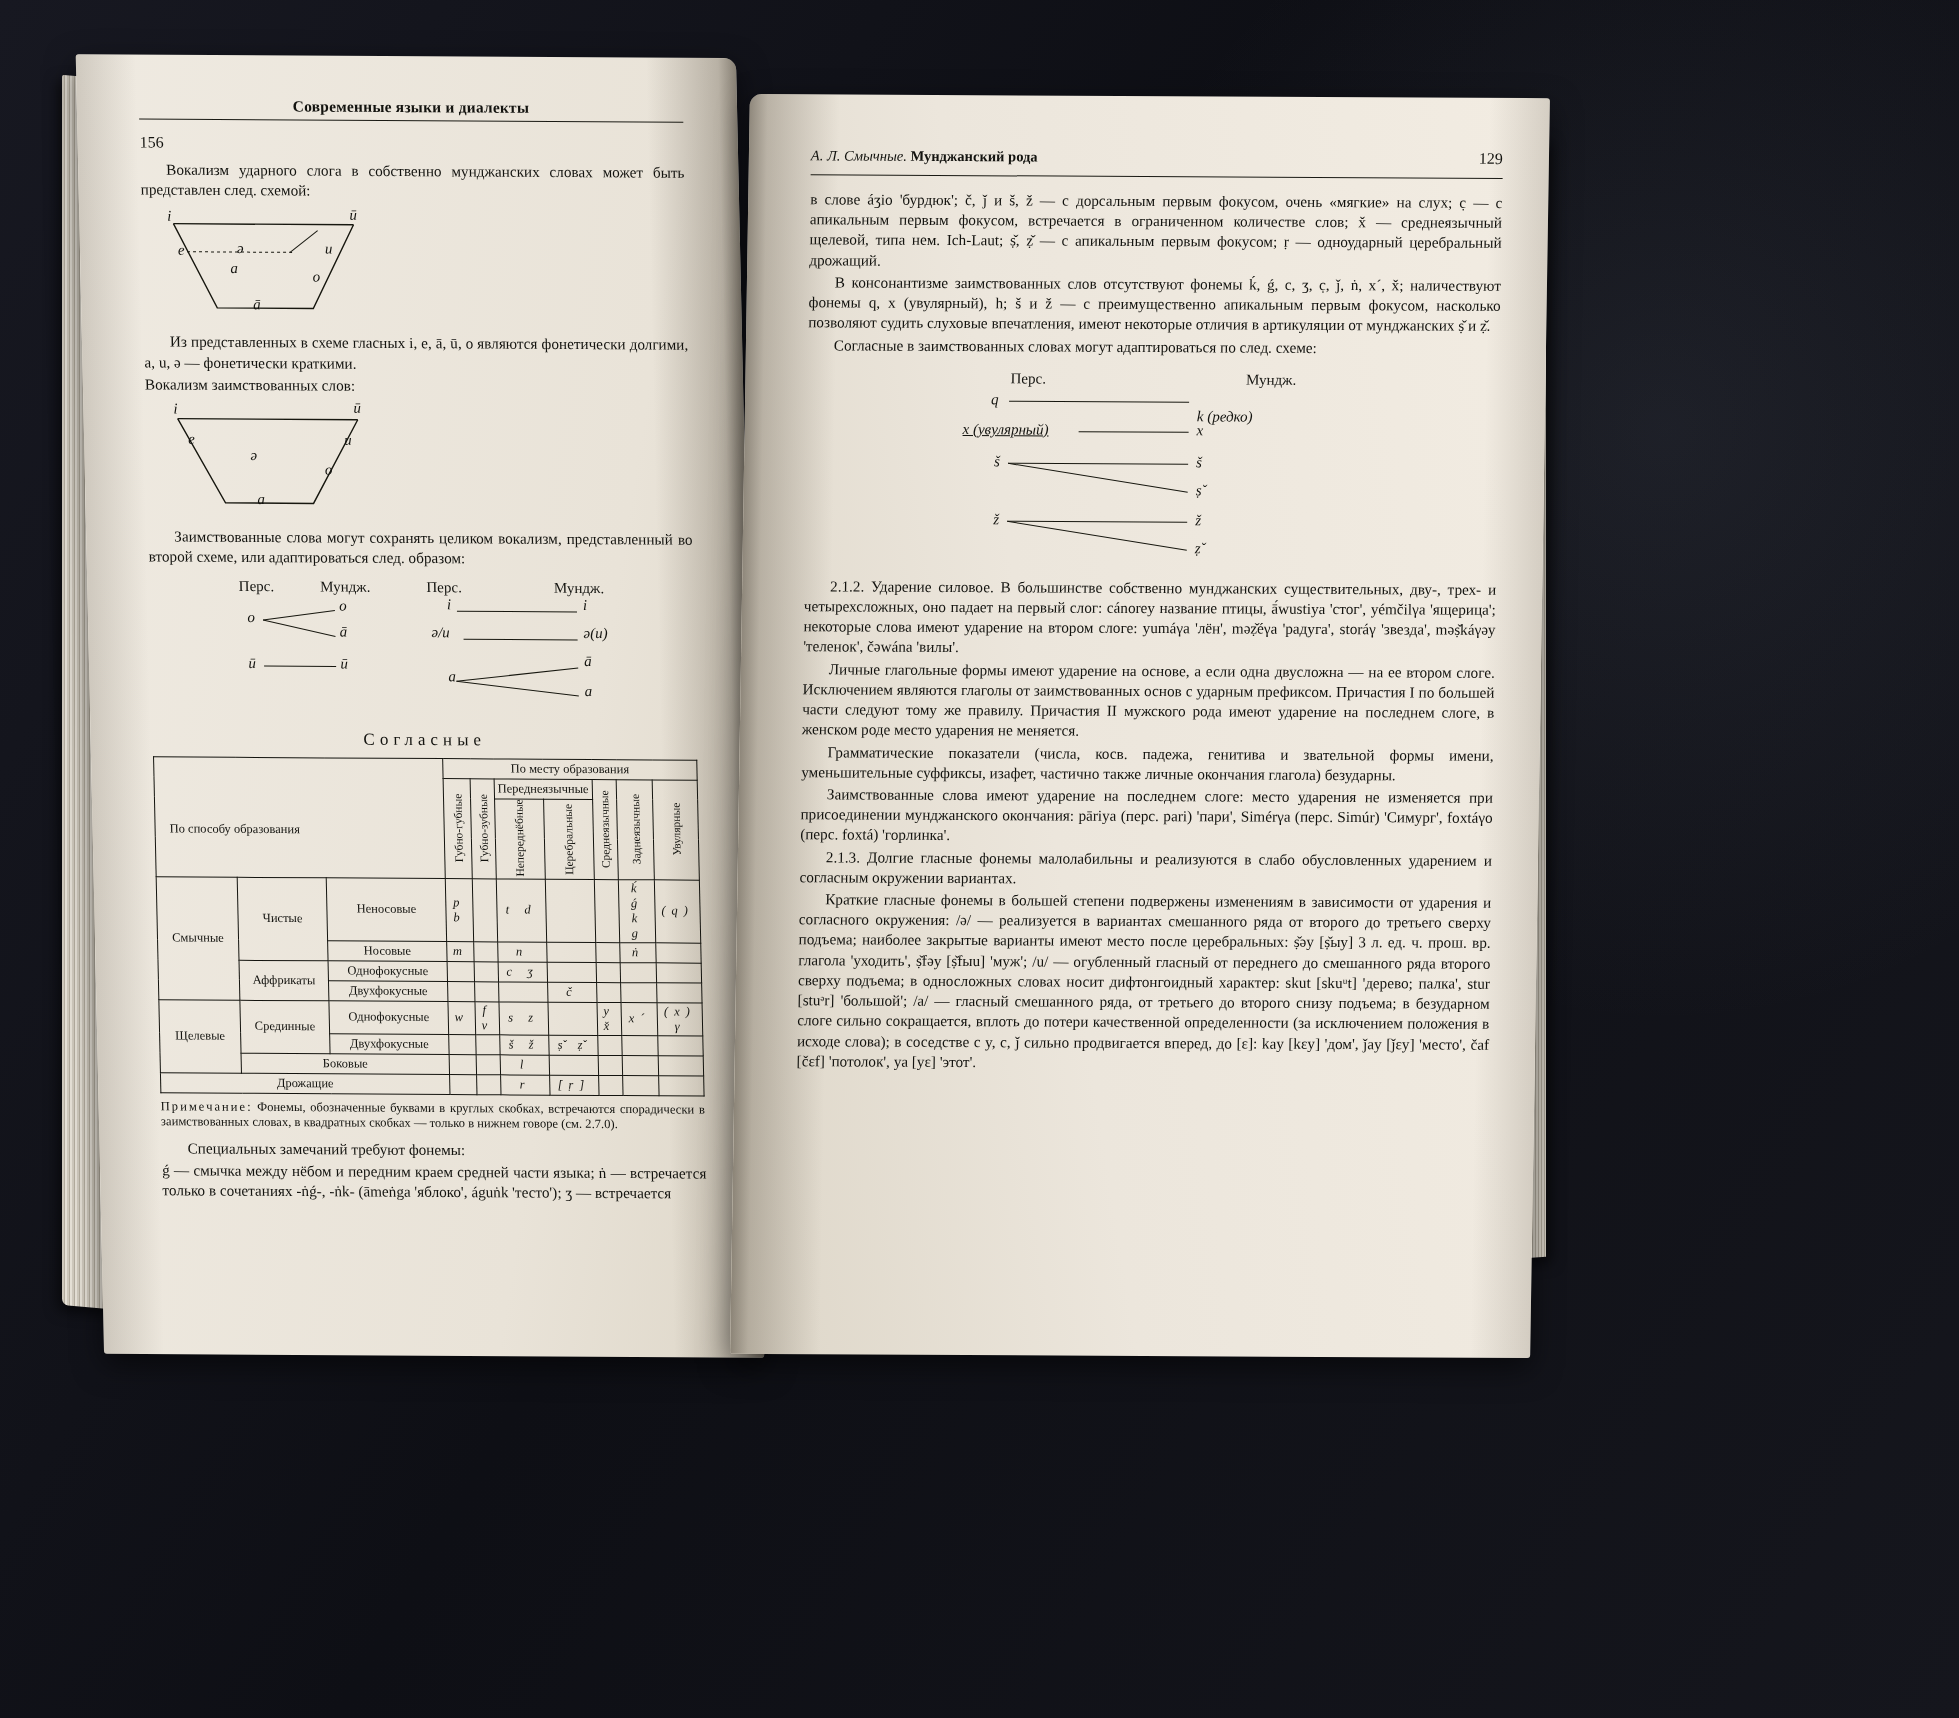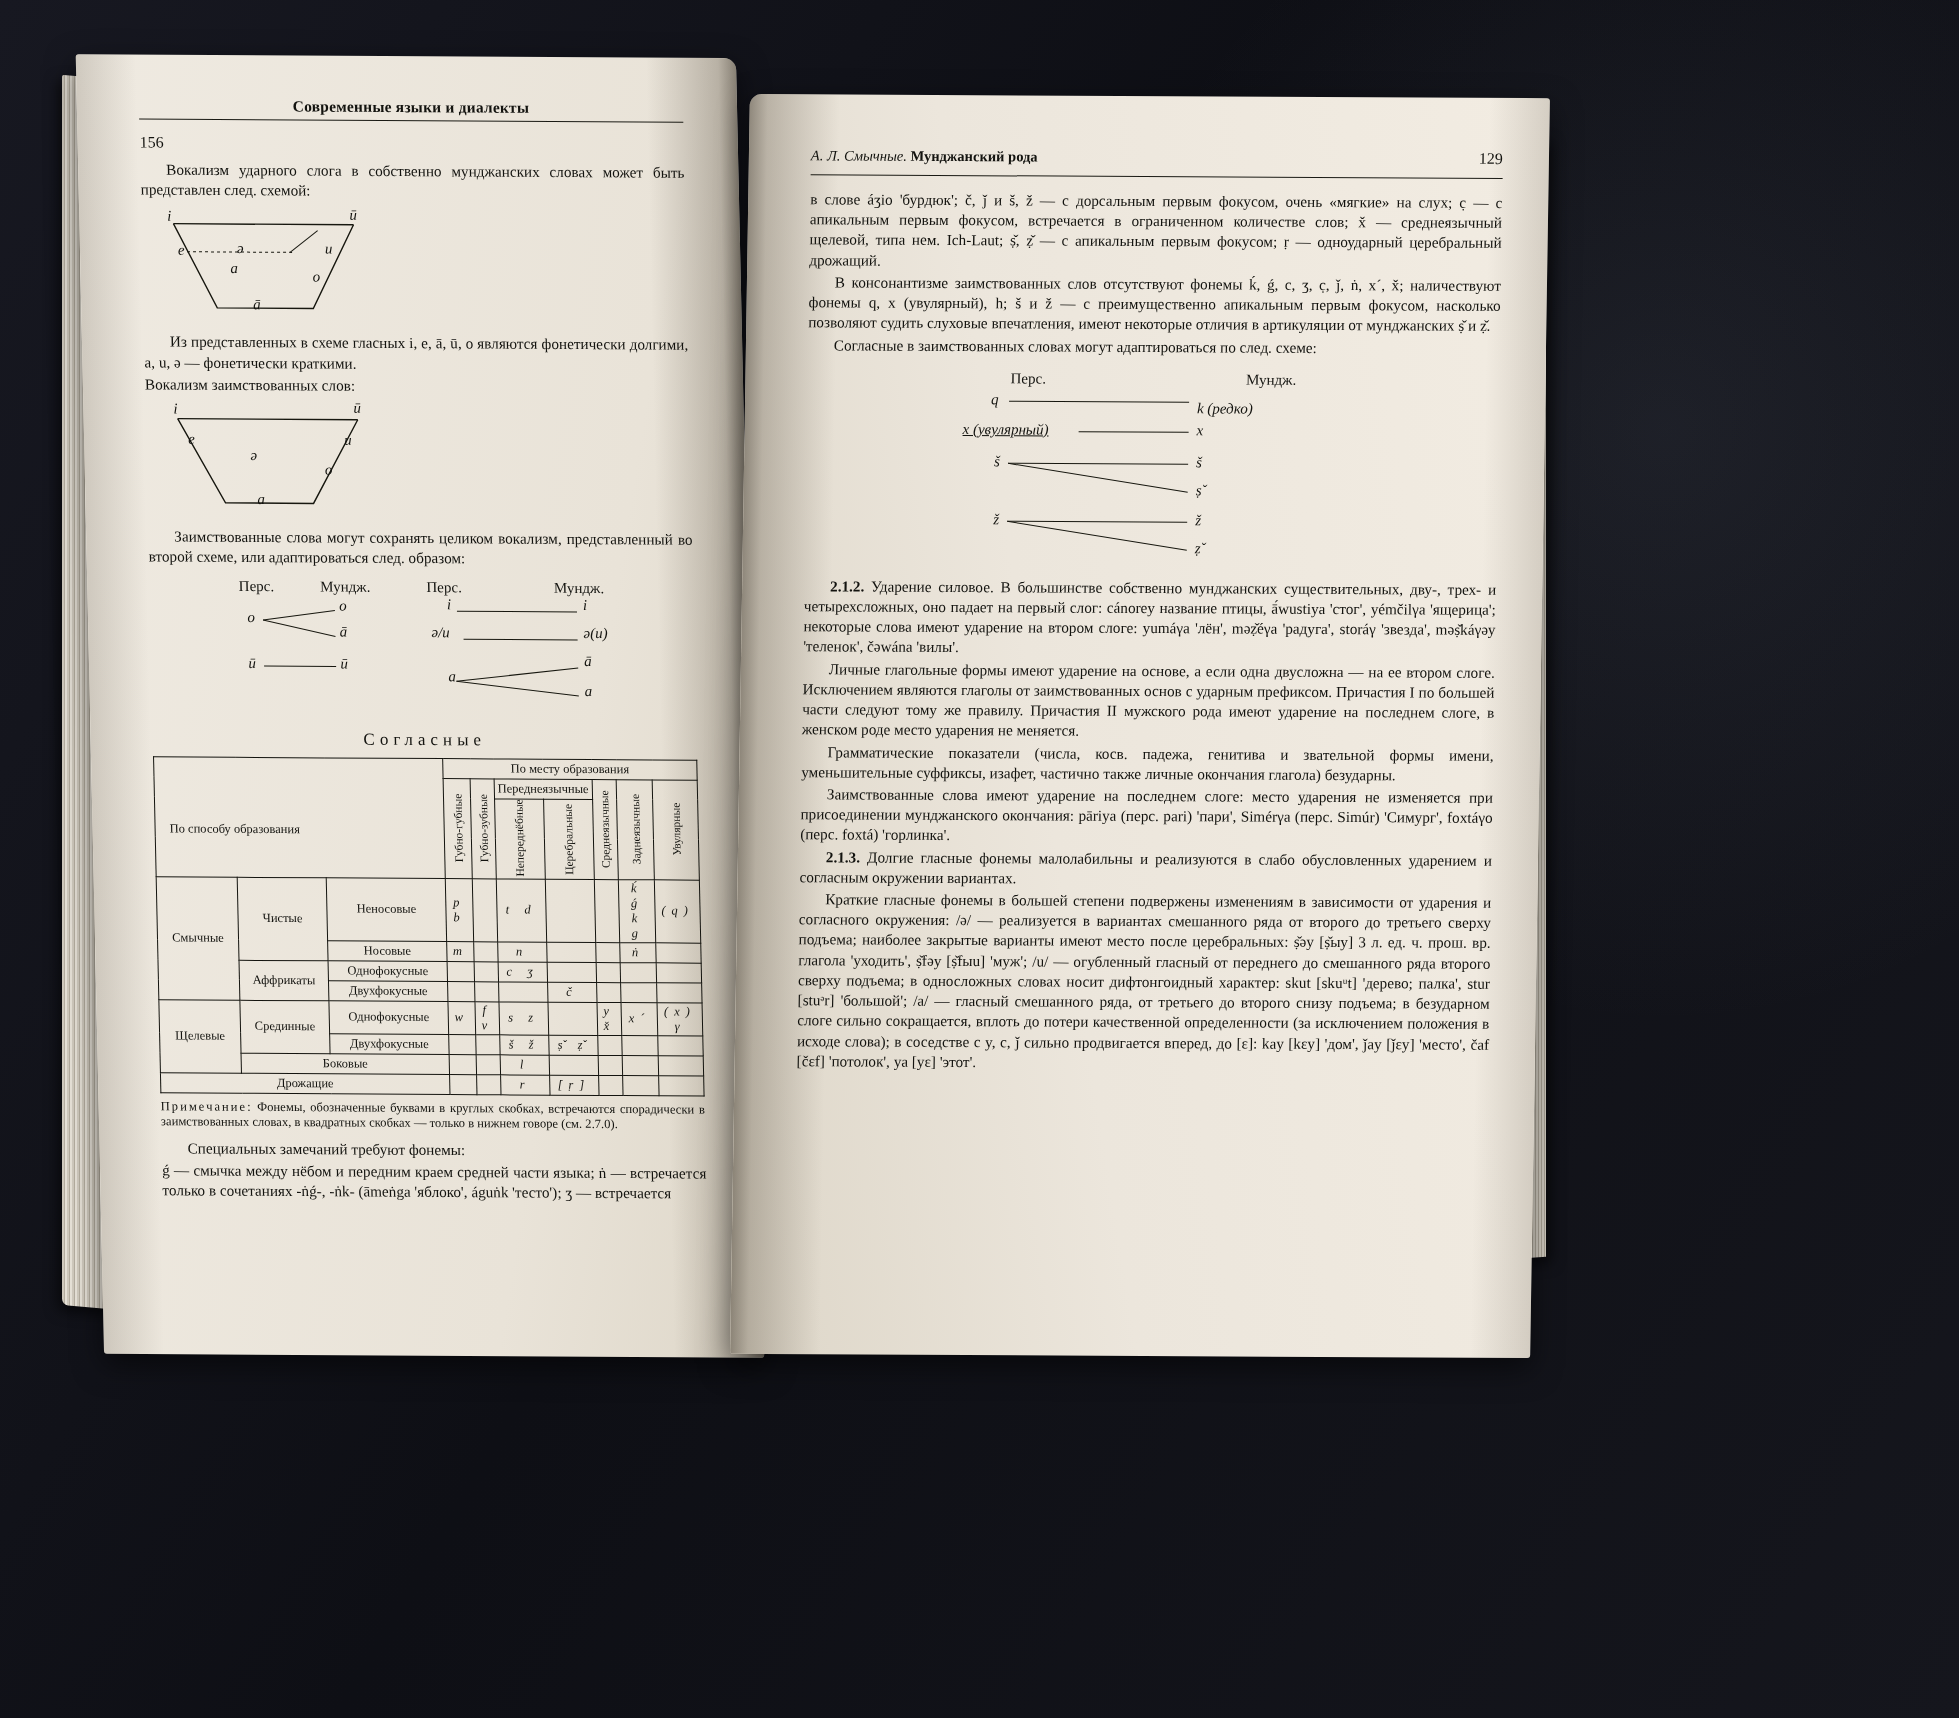--- a/index.html
+++ b/index.html
@@ -210,21 +210,21 @@
   td.lft { text-align: left; padding-left: 5px; }
   td.phon { font-style: italic; letter-spacing: 6px; }
   .note {
     font-size: 12.6px;
     line-height: 1.25;
     margin-top: 6px;
     text-align: justify;
   }
   .note .sp { letter-spacing: 2px; }
   
-  .num { font-weight: bold; }
+  .num { font-weight: normal; }
 </style>
 </head>
 <body>
 
 <div id="root">
   <div class="backdrop"></div>
   <div class="backdrop-glow"></div>
 
   <div class="book">
     <div class="page-stack"></div>
@@ -471,21 +471,21 @@
           <div style="position:relative; height:172px; margin-left:150px;">
             <svg width="360" height="172" viewBox="0 0 360 172" style="position:absolute; left:0; top:0;">
               <line x1="52" y1="10" x2="232" y2="10" stroke="#17170f" stroke-width="1"></line>
               <line x1="122" y1="40" x2="232" y2="40" stroke="#17170f" stroke-width="1"></line>
               <line x1="52" y1="72" x2="232" y2="72" stroke="#17170f" stroke-width="1"></line>
               <line x1="52" y1="72" x2="232" y2="100" stroke="#17170f" stroke-width="1"></line>
               <line x1="52" y1="130" x2="232" y2="130" stroke="#17170f" stroke-width="1"></line>
               <line x1="52" y1="130" x2="232" y2="158" stroke="#17170f" stroke-width="1"></line>
             </svg>
             <span class="it" style="position:absolute; left:34px; top:0px;">q</span>
-            <span style="position:absolute; left:240px; top:8px; font-style:italic;">k (редко)</span>
+            <span style="position:absolute; left:240px; top:16px; font-style:italic;">k (редко)</span>
             <span style="position:absolute; left:6px; top:30px; font-style:italic;text-decoration:underline;">x (увулярный)</span>
             <span class="it" style="position:absolute; left:240px; top:30px;">x</span>
             <span class="it" style="position:absolute; left:38px; top:62px;">š</span>
             <span class="it" style="position:absolute; left:240px; top:62px;">š</span>
             <span class="it" style="position:absolute; left:240px; top:90px;">ṣ̌</span>
             <span class="it" style="position:absolute; left:38px; top:120px;">ž</span>
             <span class="it" style="position:absolute; left:240px; top:120px;">ž</span>
             <span class="it" style="position:absolute; left:240px; top:148px;">ẓ̌</span>
           </div>
         </div>

